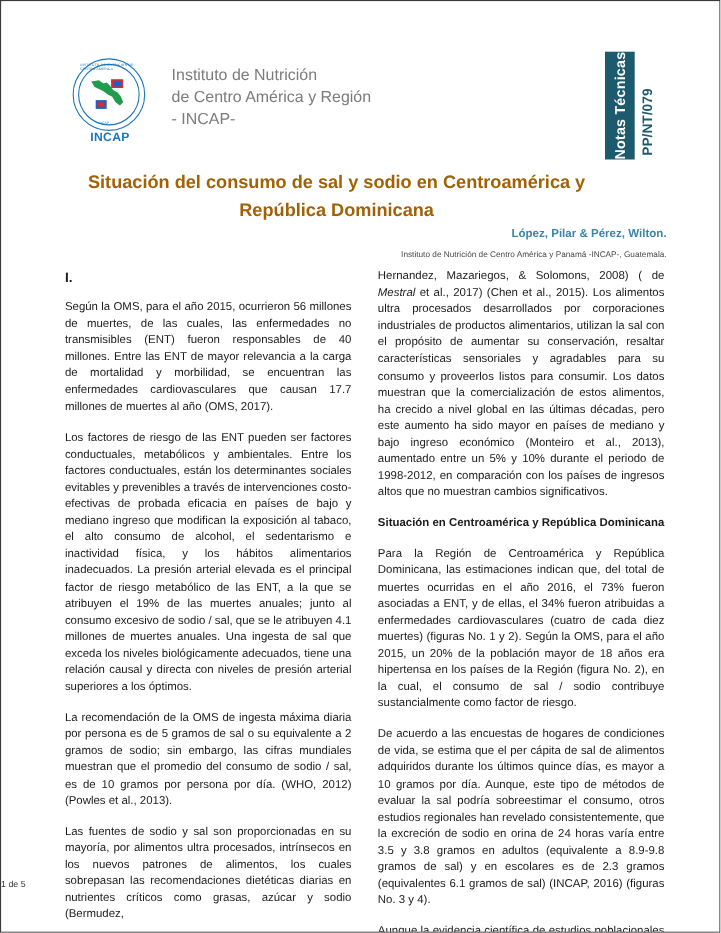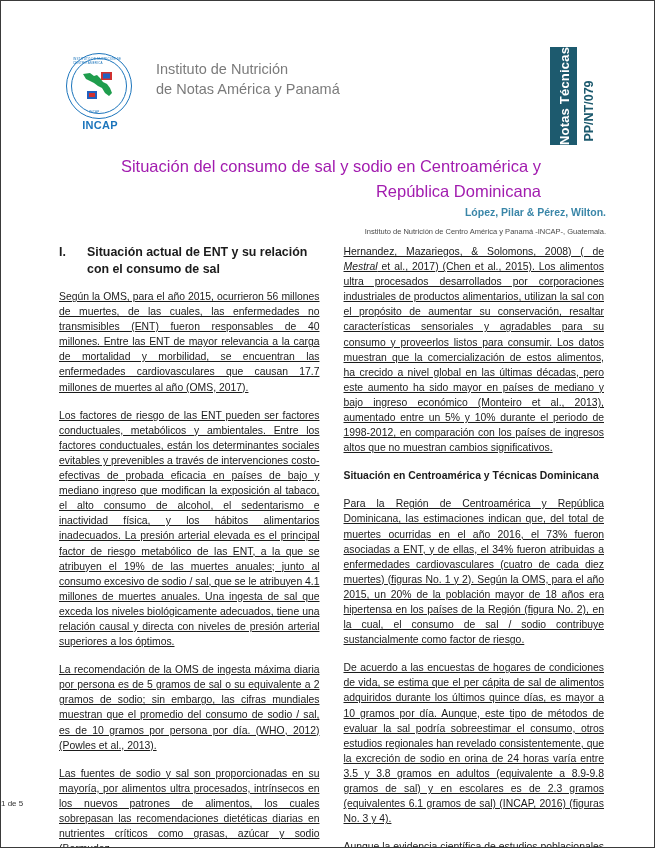--- a/index.html
+++ b/index.html
@@ -192,24 +192,24 @@
     font-size: 12.5px;
     font-weight: bold;
   }
 
   
   .doc-title {
     position: absolute;
     left: 70px;
     top: 153px;
     width: 470px;
-    text-align: right;
-    color: #a21caf;
+    text-align: center;
+    color: #a16207;
     font-size: 16.5px;
-    font-weight: normal;
+    font-weight: bold;
     line-height: 25px;
   }
   .authors {
     position: absolute;
     right: 48px;
     top: 205px;
     text-align: right;
     color: #3a86a8;
     font-size: 10.5px;
     font-weight: bold;
@@ -250,21 +250,20 @@
   .sec-title {
     flex: 1;
   }
   p.body {
     margin: 0 0 13px 0;
     text-align: justify;
     font-size: 10.4px;
     line-height: 15.1px;
     color: #1b1b1b;
     hyphens: none;
-    text-decoration: underline;
   }
   .sub-head {
     margin: 6px 0 13px 0;
     font-size: 10.4px;
     font-weight: bold;
     color: #1b1b1b;
     line-height: 15px;
   }
   .ital { font-style: italic; }
 
@@ -298,52 +297,52 @@
           <rect x="8" y="23" width="6" height="4" fill="#d03030"></rect>
         </svg>
         <span class="incap-micro" style="left:9px; top:4px;">INSTITUTO DE NUTRICION DE CENTRO AMERICA</span>
         <span class="incap-micro" style="left:23px; top:57px;">· INCAP ·</span>
         <div class="incap-word">INCAP</div>
       </div>
 
 
       <div class="inst-title">
         <div>Instituto de Nutrición</div>
-        <div>de Notas América y Panamá</div>
+        <div>de Centro América y Región</div>
+        <div>- INCAP-</div>
       </div>
     </div>
 
     <div class="side-tab">
       <span class="side-tab-text">Notas Técnicas</span>
     </div>
     <div class="side-code">
       <span class="side-code-text">PP/NT/079</span>
     </div>
   </div>
 
   <div class="doc-title">Situación del consumo de sal y sodio en Centroamérica y República Dominicana</div>
   <div class="authors">López, Pilar &amp; Pérez, Wilton.</div>
   <div class="affiliation">Instituto de Nutrición de Centro América y Panamá -INCAP-, Guatemala.</div>
 
   <div class="columns">
 
     <div class="col">
       <div class="sec-head">
         <span class="sec-num">I.</span>
-        <span class="sec-title">Situación actual de ENT y su relación con el consumo de sal</span>
       </div>
       <p class="body">Según la OMS, para el año 2015, ocurrieron 56 millones de muertes, de las cuales, las enfermedades no transmisibles (ENT) fueron responsables de 40 millones. Entre las ENT de mayor relevancia a la carga de mortalidad y morbilidad, se encuentran las enfermedades cardiovasculares que causan 17.7 millones de muertes al año (OMS, 2017).</p>
       <p class="body">Los factores de riesgo de las ENT pueden ser factores conductuales, metabólicos y ambientales. Entre los factores conductuales, están los determinantes sociales evitables y prevenibles a través de intervenciones costo-efectivas de probada eficacia en países de bajo y mediano ingreso que modifican la exposición al tabaco, el alto consumo de alcohol, el sedentarismo e inactividad física, y los hábitos alimentarios inadecuados. La presión arterial elevada es el principal factor de riesgo metabólico de las ENT, a la que se atribuyen el 19% de las muertes anuales; junto al consumo excesivo de sodio / sal, que se le atribuyen 4.1 millones de muertes anuales.  Una ingesta de sal que exceda los niveles biológicamente adecuados, tiene una relación causal y directa con niveles de presión arterial superiores a los óptimos.</p>
       <p class="body">La recomendación de la OMS de ingesta máxima diaria por persona es de 5 gramos de sal o su equivalente a 2 gramos de sodio; sin embargo, las cifras mundiales muestran que el promedio del consumo de sodio / sal, es de 10 gramos por persona por día. (WHO, 2012) (Powles et al., 2013).</p>
       <p class="body">Las fuentes de sodio y sal son proporcionadas en su mayoría, por alimentos ultra procesados, intrínsecos en los nuevos patrones de alimentos, los cuales sobrepasan las recomendaciones dietéticas diarias en nutrientes críticos como grasas, azúcar y sodio (Bermudez,</p>
     </div>
 
     <div class="col">
       <p class="body"><span>Hernandez, Mazariegos, &amp; Solomons, 2008) ( de </span><span class="ital">Mestral</span><span> et al., 2017) (Chen et al., 2015). Los alimentos ultra procesados desarrollados por corporaciones industriales de productos alimentarios, utilizan la sal con el propósito de aumentar su conservación, resaltar características sensoriales y agradables para su consumo y proveerlos listos para consumir.  Los datos muestran que la comercialización de estos alimentos, ha crecido a nivel global en las últimas décadas, pero este aumento ha sido mayor en países de mediano y bajo ingreso económico (Monteiro et al., 2013), aumentado entre un 5% y 10% durante el periodo de 1998-2012, en comparación con los países de ingresos altos que no muestran cambios significativos.</span></p>
-      <div class="sub-head">Situación en Centroamérica y Técnicas Dominicana</div>
+      <div class="sub-head">Situación en Centroamérica y República Dominicana</div>
       <p class="body">Para la Región de Centroamérica y República Dominicana, las estimaciones indican que, del total de muertes ocurridas en el año 2016, el 73% fueron asociadas a ENT, y de ellas, el 34% fueron atribuidas a enfermedades cardiovasculares (cuatro de cada diez muertes) (figuras No. 1 y 2).  Según la OMS, para el año 2015, un 20% de la población mayor de 18 años era hipertensa en los países de la Región (figura No. 2), en la cual, el consumo de sal / sodio contribuye sustancialmente como factor de riesgo.</p>
       <p class="body">De acuerdo a las encuestas de hogares de condiciones de vida, se estima que el per cápita de sal de alimentos adquiridos durante los últimos quince días, es mayor a 10 gramos por día. Aunque, este tipo de métodos de evaluar la sal podría sobreestimar el consumo, otros estudios regionales han revelado consistentemente, que la excreción de sodio en orina de 24 horas varía entre 3.5 y 3.8 gramos en adultos (equivalente a 8.9-9.8 gramos de sal)  y en escolares  es de 2.3 gramos (equivalentes 6.1 gramos de sal) (INCAP, 2016) (figuras No. 3 y 4).</p>
       <p class="body">Aunque la evidencia científica de estudios poblacionales que evalúen el consumo de sal, son limitados en la</p>
     </div>
   </div>
 
   <div class="page-num">1 de 5</div>
 
 </div>
 

